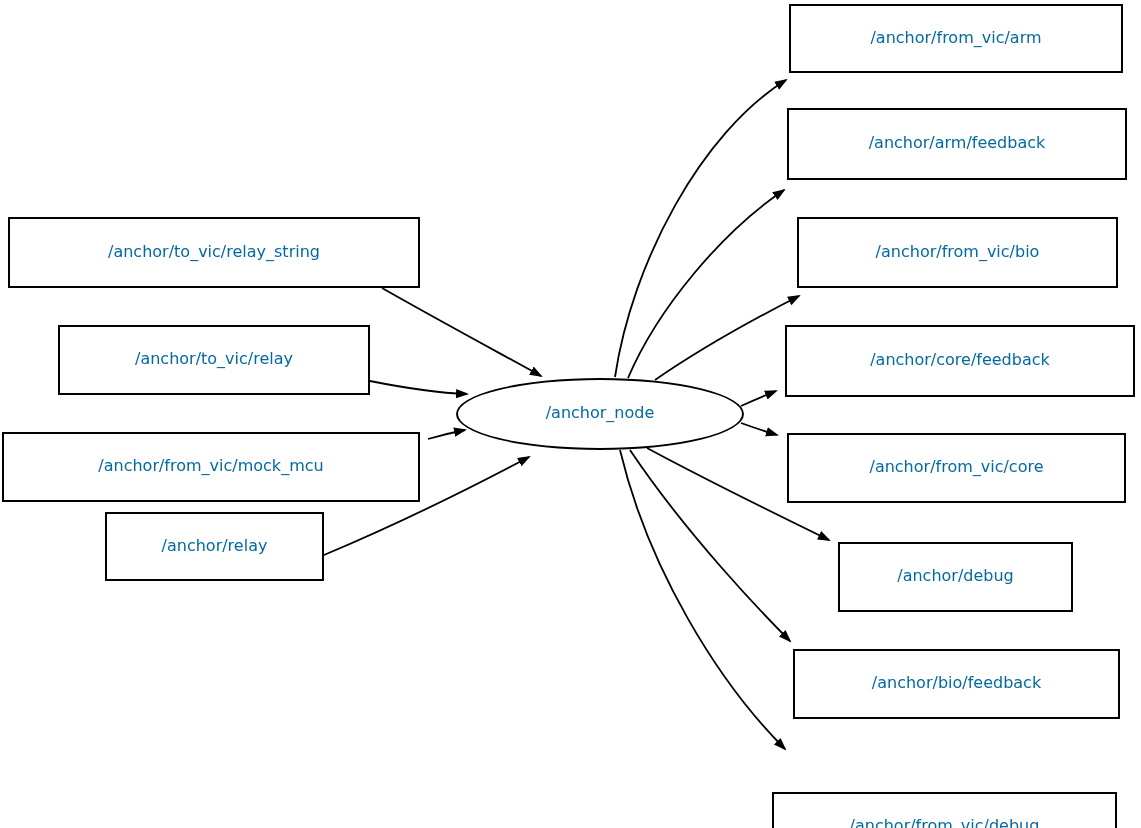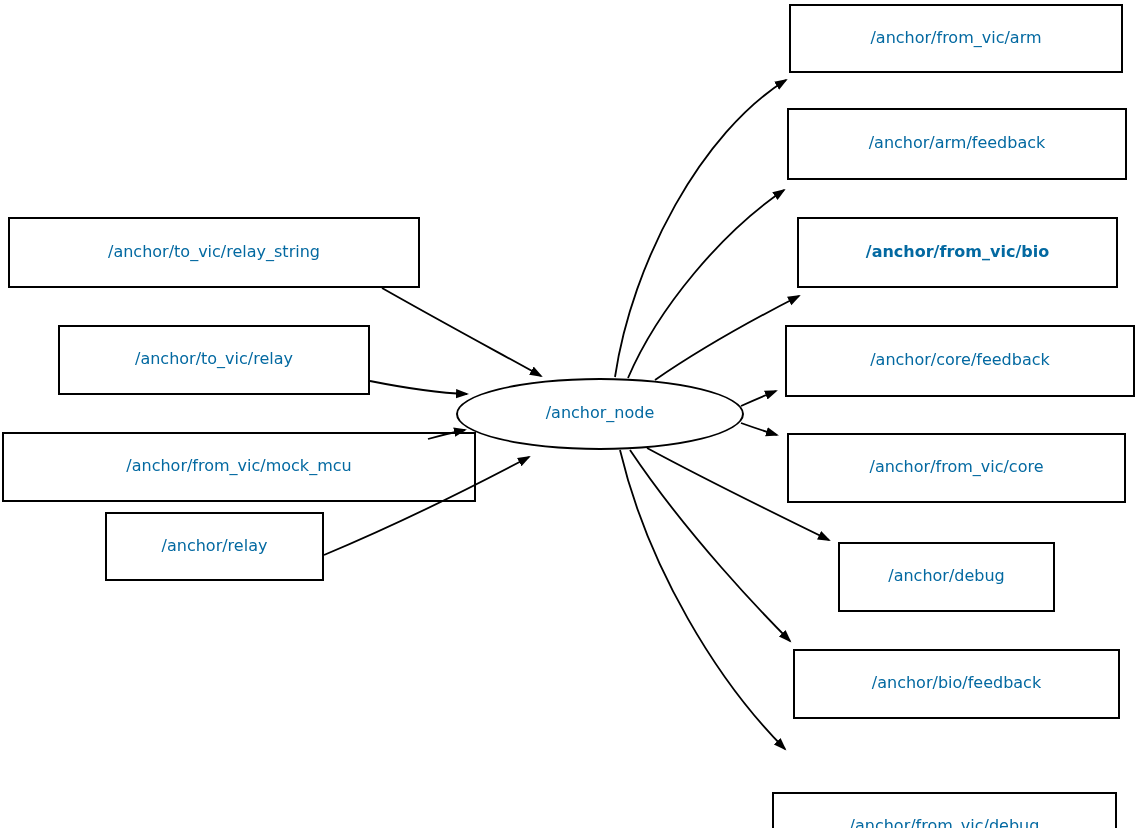--- a/index.html
+++ b/index.html
@@ -50,47 +50,47 @@
 <body>
 
 <div class="canvas">
 
   <div class="node" style="left:8px; top:217px; width:412px; height:71px;">
     <span class="lbl">/anchor/to_vic/relay_string</span>
   </div>
   <div class="node" style="left:58px; top:325px; width:312px; height:70px;">
     <span class="lbl">/anchor/to_vic/relay</span>
   </div>
-  <div class="node" style="left:2px; top:432px; width:474px; height:70px;">
+  <div class="node" style="left:2px; top:432px; width:418px; height:70px;">
     <span class="lbl">/anchor/from_vic/mock_mcu</span>
   </div>
   <div class="node" style="left:105px; top:512px; width:219px; height:69px;">
     <span class="lbl">/anchor/relay</span>
   </div>
 
   <div class="node ellipse" style="left:456px; top:378px; width:288px; height:72px;">
     <span class="lbl">/anchor_node</span>
   </div>
 
   <div class="node" style="left:789px; top:4px; width:334px; height:69px;">
     <span class="lbl">/anchor/from_vic/arm</span>
   </div>
   <div class="node" style="left:787px; top:108px; width:340px; height:72px;">
     <span class="lbl">/anchor/arm/feedback</span>
   </div>
-  <div class="node" style="left:797px; top:217px; width:321px; height:71px;font-weight:bold;">
+  <div class="node" style="left:797px; top:217px; width:321px; height:71px;">
     <span class="lbl">/anchor/from_vic/bio</span>
   </div>
   <div class="node" style="left:785px; top:325px; width:350px; height:72px;">
     <span class="lbl">/anchor/core/feedback</span>
   </div>
   <div class="node" style="left:787px; top:433px; width:339px; height:70px;">
     <span class="lbl">/anchor/from_vic/core</span>
   </div>
-  <div class="node" style="left:838px; top:542px; width:217px; height:70px;">
+  <div class="node" style="left:838px; top:542px; width:235px; height:70px;">
     <span class="lbl">/anchor/debug</span>
   </div>
   <div class="node" style="left:793px; top:649px; width:327px; height:70px;">
     <span class="lbl">/anchor/bio/feedback</span>
   </div>
   <div class="node" style="left:772px; top:792px; width:345px; height:70px;">
     <span class="lbl">/anchor/from_vic/debug</span>
   </div>
 
   <svg class="edges" width="1141" height="828" viewBox="0 0 1141 828">

